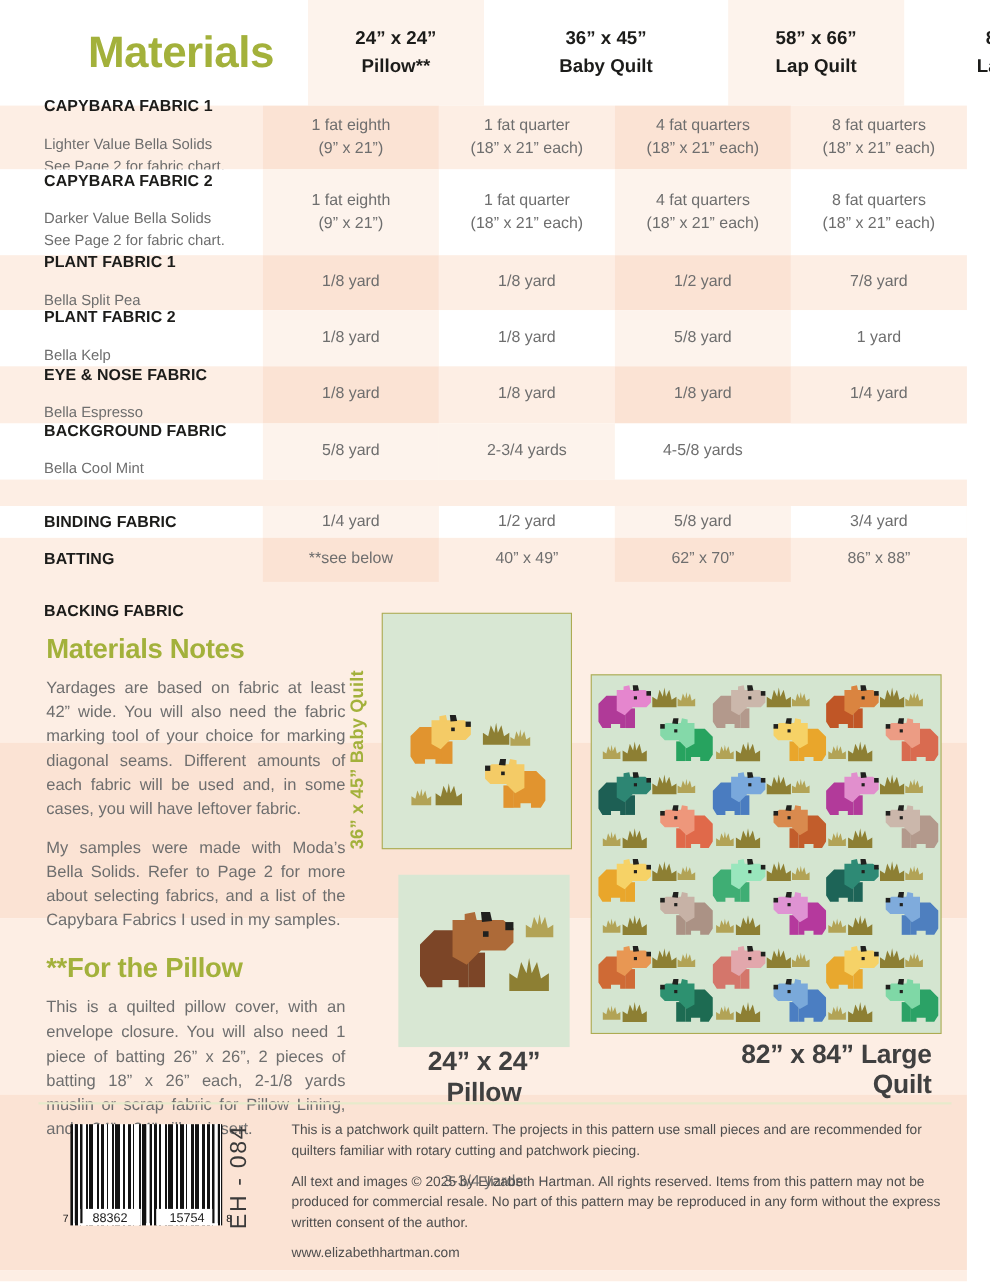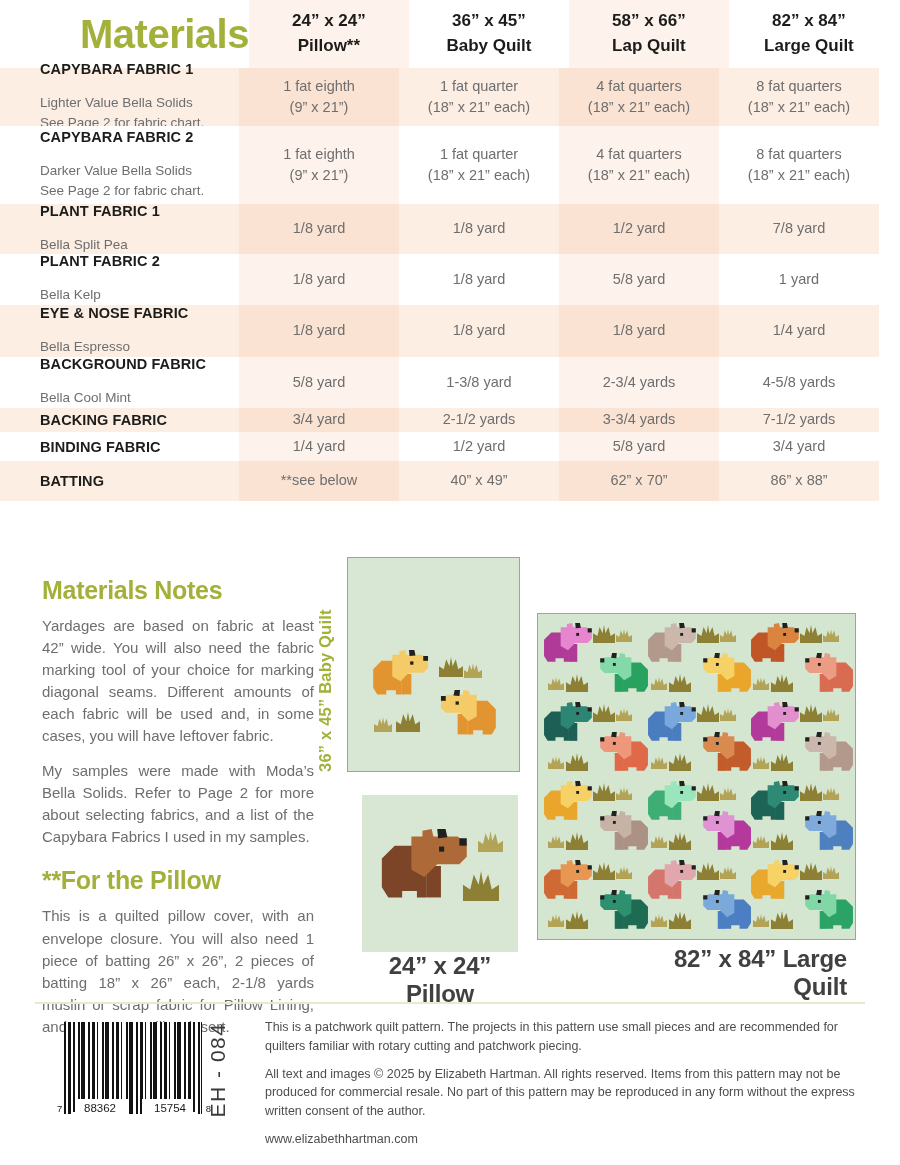--- a/index.html
+++ b/index.html
@@ -57,21 +57,21 @@
   .legal { position:absolute; left:265px; top:1018px; width:612px; }
   .legal p { color:#4e4e4e; font-size:12.5px; line-height:1.5; margin-bottom:9px; }
   .legal .site { margin-top:2px; }
 </style>
 </head>
 <body>
 
 <div class="page">
 
   <div class="mat-table" id="mat-table">
-      <div class="trow hrow" style="height: 68px;">
+      <div class="trow hrow" style="height: 96px; gap: 31px;">
         <div class="tlabel bg-none">
           <div class="title">Materials</div>
         </div>
         <div class="tcell bg-col">
           <div>24” x 24”</div>
           <div>Pillow**</div>
         </div>
         <div class="tcell bg-none">
           <div>36” x 45”</div>
           <div>Baby Quilt</div>
@@ -134,25 +134,24 @@
         <div class="tcell bg-row">1/8 yard</div>
         <div class="tcell bg-both">1/8 yard</div>
         <div class="tcell bg-row">1/4 yard</div>
       </div>
       <div class="trow" style="height: 51px;">
         <div class="tlabel bg-none">
           <div class="lbl">BACKGROUND FABRIC</div>
           <div class="sub">Bella Cool Mint</div>
         </div>
         <div class="tcell bg-col">5/8 yard</div>
-        <div class="tcell bg-none">1-3/8 yard</div>
         <div class="tcell bg-col">2-3/4 yards</div>
         <div class="tcell bg-none">4-5/8 yards</div>
       </div>
-      <div class="trow" style="height: 24px;">
+      <div class="trow" style="height: 24px; flex-direction: column;">
         <div class="tlabel bg-row">
           <div class="lbl">BACKING FABRIC</div>
         </div>
         <div class="tcell bg-both">3/4 yard</div>
         <div class="tcell bg-row">2-1/2 yards</div>
         <div class="tcell bg-both">3-3/4 yards</div>
         <div class="tcell bg-row">7-1/2 yards</div>
       </div>
       <div class="trow" style="height: 29px;">
         <div class="tlabel bg-none">

